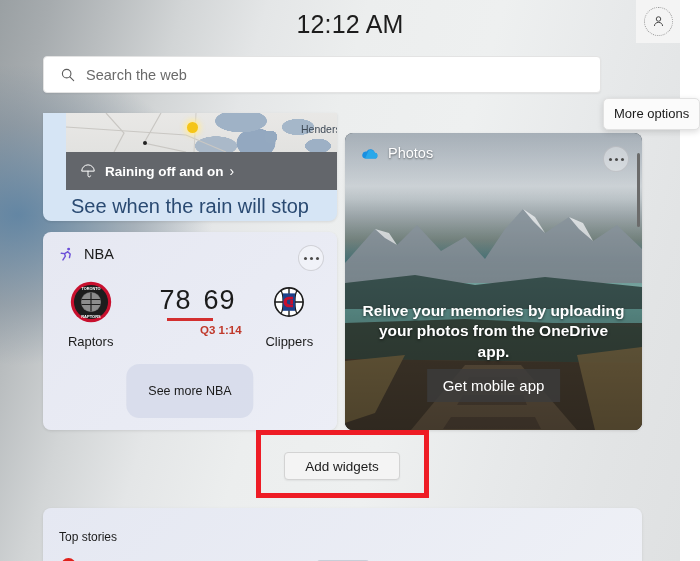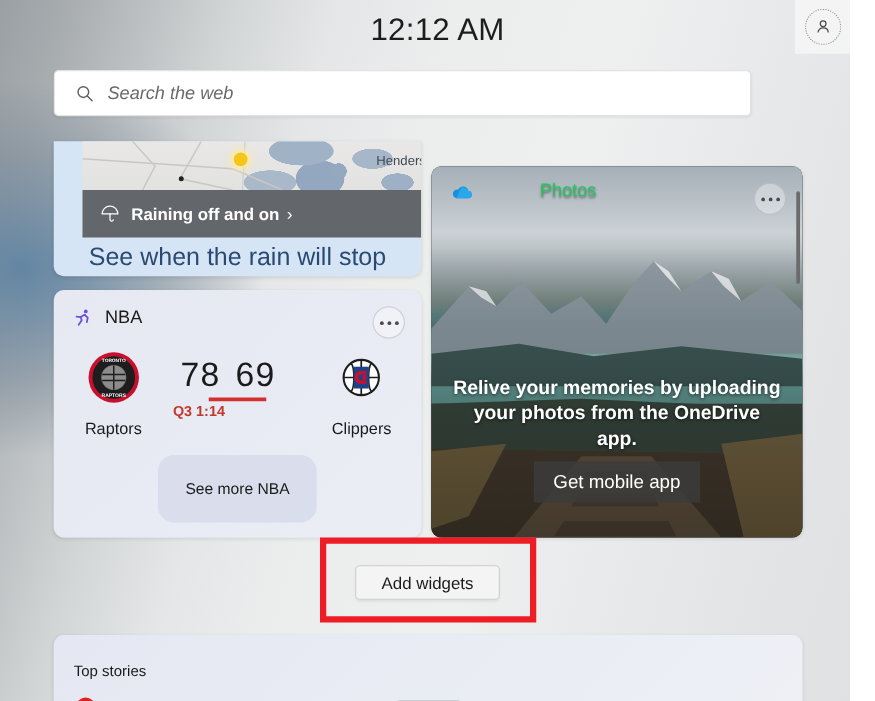--- a/index.html
+++ b/index.html
@@ -49,21 +49,21 @@
     background: #ffffff;
     border: 1px solid #e3e3e3;
     border-radius: 4px;
     display: flex; align-items: center;
     box-shadow: 0 1px 2px rgba(0,0,0,.06);
   }
   #searchbar .mag { margin-left: 16px; margin-right: 10px; display:flex; }
   #search-input {
     border: 0; outline: 0; background: transparent;
     font-family: "Liberation Sans", sans-serif;
-    font-size: 14.5px; color: #5e5e5e; width: 460px; font-style: italic;
+    font-size: 14.5px; color: #5e5e5e; width: 460px;
   }
   #search-input::placeholder { color: #6a6a6a; }
   
   #tooltip {
     position: absolute; left: 603px; top: 98px;
     padding: 7px 10px 8px;
     background: #fbfbfb;
     border: 1px solid #e1e1e1;
     border-radius: 5px;
     font-size: 13px; color: #1b1b1b;
@@ -141,21 +141,21 @@
     display: flex; align-items: center; justify-content: center; gap: 3px;
   }
   .dots-btn i { width: 3px; height: 3px; border-radius: 50%; background: #4a4a4a; display:block;}
   #nba-body {
     position: absolute; left: 0; top: 48px; width: 100%;
     display: flex; align-items: flex-start; justify-content: center;
   }
   .team { width: 96px; text-align: center; }
   .team .logo { margin: 0 auto 6px; }
   .team .name { font-size: 13px; color: #1b1b1b; }
-  #score-col { width: 104px; text-align: left; padding-top: 5px; }
+  #score-col { width: 104px; text-align: right; padding-top: 5px; }
   #score-row { font-size: 27px; color: #1b1b1b; letter-spacing: 1px; }
   #score-row span { margin: 0 6px; }
   #score-underline {
     width: 46px; height: 3px; background: #d32f2f;
     margin: 2px auto 3px;
   }
   #score-time { font-size: 11.5px; color: #c0392b; font-weight: bold; }
   #nba-more {
     position: absolute; left: 50%; transform: translateX(-50%);
     bottom: 12px;
@@ -185,21 +185,21 @@
         #4e4336 85%,
         #36302a 94%,
         #2b2722 100%);
   }
   #ph-mtn { position: absolute; left:0; top: 0; width: 297px; height: 297px; }
   #ph-scrim {
     position: absolute; inset: 0;
     background: linear-gradient(180deg, rgba(0,0,0,.10) 0%, rgba(0,0,0,0) 22%, rgba(0,0,0,.18) 58%, rgba(0,0,0,.36) 100%);
   }
   #ph-head { position: absolute; left:0; top:0; width:100%; height: 40px; display:flex; align-items:center; }
-  #ph-head .brand-txt { font-size: 14.5px; color: #22c55e; text-shadow: 0 1px 2px rgba(0,0,0,.5); margin-left: 44px; }
+  #ph-head .brand-txt { font-size: 14.5px; color: #ffffff; text-shadow: 0 1px 2px rgba(0,0,0,.5); }
   #ph-cta {
     position: absolute; left: 16px; right: 16px; top: 168px;
     text-align: center;
     color: #ffffff; font-size: 15.5px; font-weight: bold; line-height: 1.32;
     text-shadow: 0 1px 3px rgba(0,0,0,.65);
   }
   #ph-btn {
     position: absolute; left: 50%; transform: translateX(-50%);
     top: 236px;
     padding: 8px 16px;
@@ -268,20 +268,21 @@
   <div id="searchbar">
     <span class="mag">
       <svg width="16" height="16" viewBox="0 0 24 24">
         <circle cx="10" cy="10" r="6.4" fill="none" stroke="#5e5e5e" stroke-width="1.7"></circle>
         <line x1="14.8" y1="14.8" x2="20.5" y2="20.5" stroke="#5e5e5e" stroke-width="1.7" stroke-linecap="round"></line>
       </svg>
     </span>
     <input id="search-input" type="text" placeholder="Search the web" style="">
   </div>
 
+  <div id="tooltip">More options</div>
 
   <div id="w-weather" class="widget">
     <div id="wx-map"></div>
     <svg id="wx-road-a" viewBox="0 0 271 39">
       <path d="M40 0 L58 20 L48 39" fill="none" stroke="#c9c7c3" stroke-width="1.2"></path>
       <path d="M0 14 L120 22 L160 39" fill="none" stroke="#c9c7c3" stroke-width="1.2"></path>
       <path d="M95 0 L78 30 L120 39" fill="none" stroke="#c9c7c3" stroke-width="1.2"></path>
       <path d="M130 0 L128 39" fill="none" stroke="#cfcdc9" stroke-width="1"></path>
     </svg>
     <div id="wx-sun"></div>

